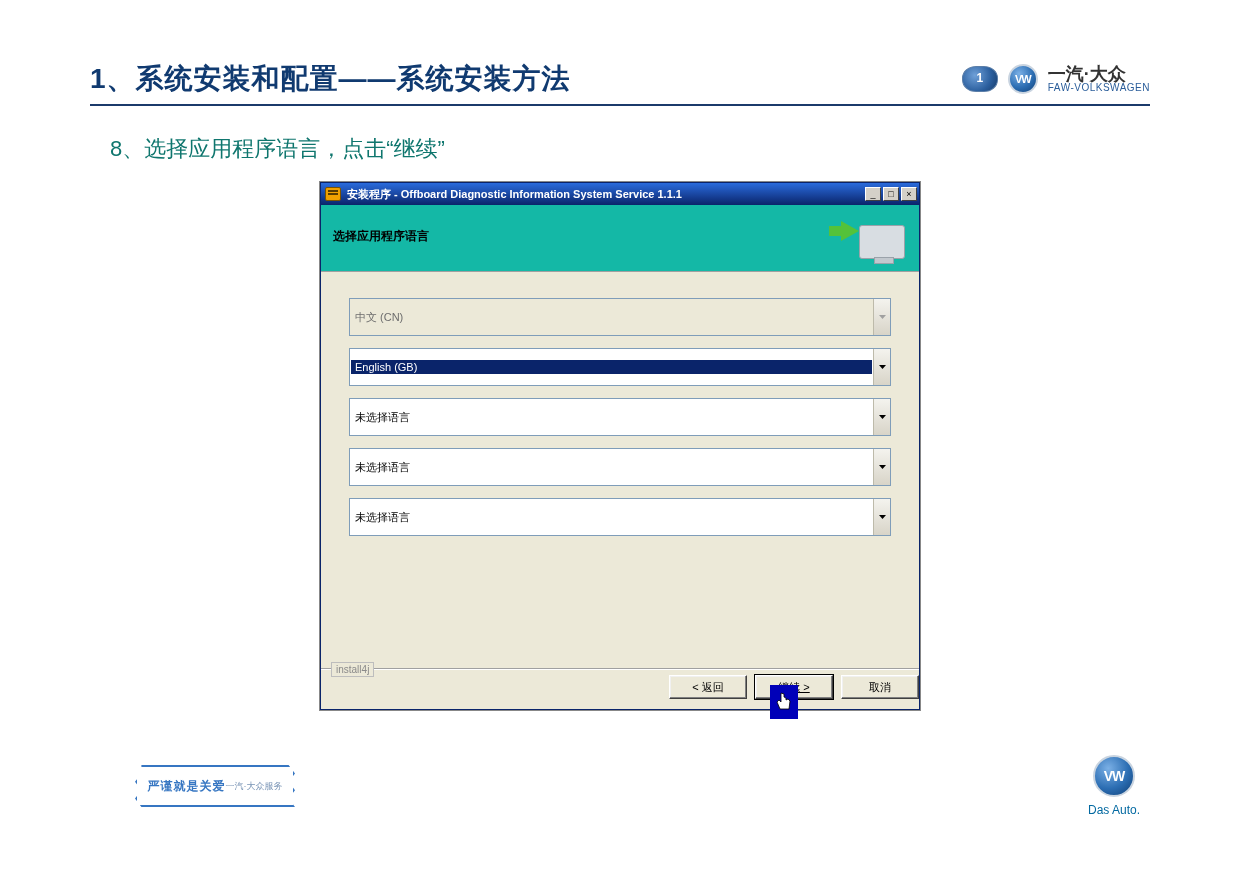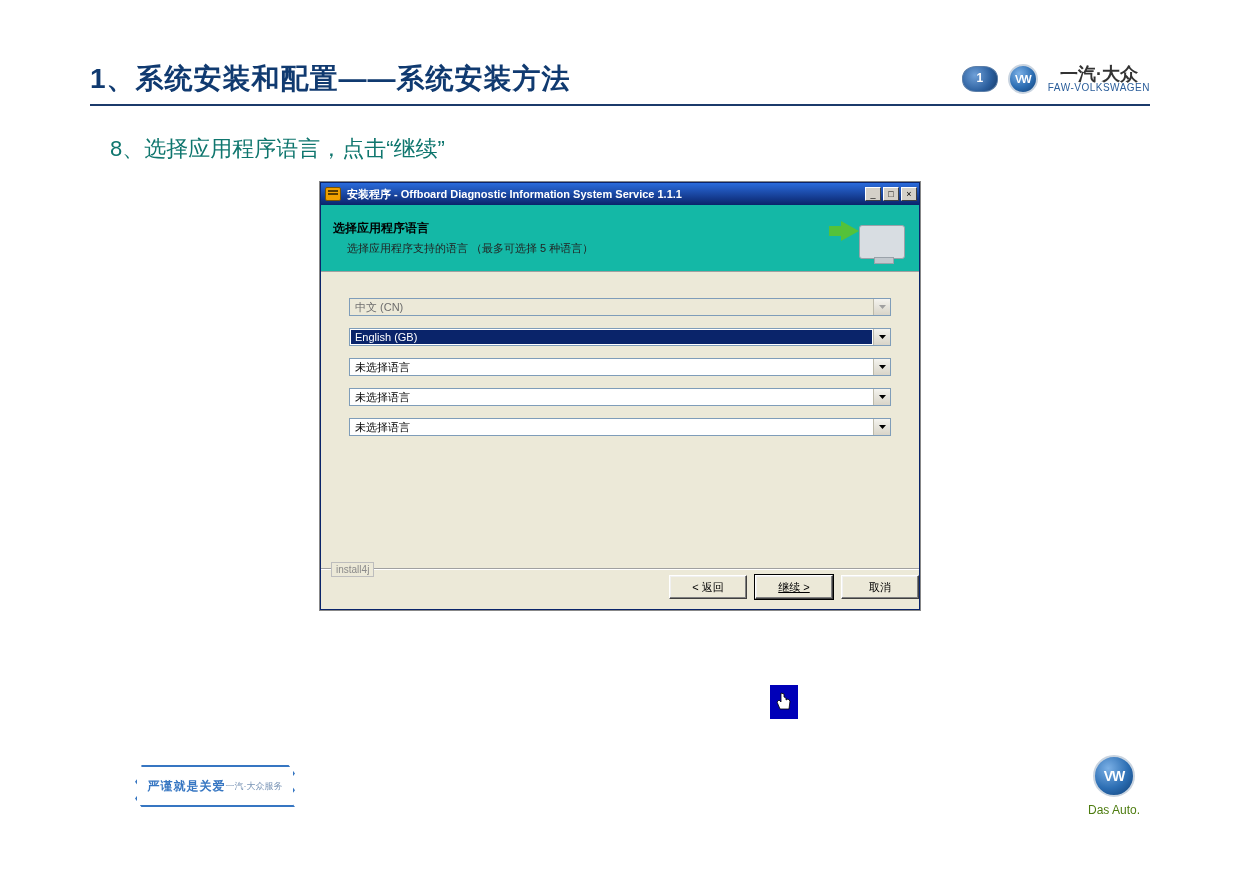--- a/index.html
+++ b/index.html
@@ -46,21 +46,21 @@
   }
   .brand-logo-vw {
     width: 30px; height: 30px; border-radius: 50%;
     background: radial-gradient(circle at 35% 30%, #7bb0e6 0%, #2c6eb3 55%, #0e3e76 100%);
     border: 2px solid #c9d4e0;
     color: #fff; font-size: 11px; font-weight: bold;
     display: flex; align-items: center; justify-content: center;
     letter-spacing: -1px;
   }
   .brand-text {
-    display: flex; flex-direction: column; line-height: 1; align-items: center;
+    display: flex; flex-direction: column; line-height: 1;
   }
   .brand-cn { color: #333; font-size: 18px; font-weight: bold; }
   .brand-en { color: #2a5d9a; font-size: 10px; letter-spacing: 0.5px; }
   .step-line {
     margin: 28px 0 18px 20px;
     font-size: 22px;
     color: #0f766e;
   }
   .installer-window {
     width: 600px;
@@ -128,21 +128,21 @@
     border-left: 18px solid #54c23a;
   }
   .banner-arrow::before {
     content: ""; position: absolute; left: -30px; top: -5px;
     width: 14px; height: 10px; background: #54c23a;
   }
   .content-area {
     padding: 26px 28px 10px 28px;
   }
   .combo {
-    display: flex; height: 18px;
+    display: flex; height: 38px;
     border: 1px solid #7f9db9;
     background: #fff; margin-bottom: 12px;
     align-items: center;
   }
   .combo.disabled { background: #ece9d8; color: #6d6d6d; }
   .combo.selected { }
   .combo-field {
     flex: 1; padding: 0 5px; font-size: 11px; white-space: nowrap; overflow: hidden;
   }
   .combo.selected .combo-field {
@@ -197,21 +197,21 @@
     clip-path: polygon(4% 0, 96% 0, 100% 20%, 96% 40%, 100% 60%, 96% 80%, 100% 100%, 4% 100%, 0 80%, 4% 60%, 0 40%, 4% 20%);
     background: #fff;
   }
   .bottom-left-badge .tag { font-weight: bold; letter-spacing: 1px; }
   .bottom-left-badge .sub { font-size: 9px; color: #7a95b6; }
   .bottom-right {
     position: absolute; right: 100px; bottom: 60px;
     text-align: center;
   }
   .bottom-right .brand-logo-vw { width: 42px; height: 42px; font-size: 14px; margin: 0 auto 6px auto; }
-  .das-auto { font-size: 12px; color: #4d7c0f; }
+  .das-auto { font-size: 12px; color: #0369a1; }
 </style>
 </head>
 <body>
 
 <div class="slide">
 
   <div class="header-row">
     <div class="slide-title">1、系统安装和配置——系统安装方法</div>
     <div class="brand">
       <div class="brand-logo-faw"></div>
@@ -232,21 +232,20 @@
       <div class="titlebar-btns">
         <div class="titlebar-btn">_</div>
         <div class="titlebar-btn">□</div>
         <div class="titlebar-btn">×</div>
       </div>
     </div>
 
     <div class="banner">
       <div class="banner-text">
         <div class="banner-title">选择应用程序语言</div>
-        <div class="banner-sub">选择应用程序支持的语言 （最多可选择 5 种语言）</div>
       </div>
       <div class="banner-img">
         <div class="banner-monitor"></div>
         <div class="banner-arrow"></div>
       </div>
     </div>
 
     <div class="content-area">
       <div class="combo disabled">
         <div class="combo-field">中文 (CN)</div>

